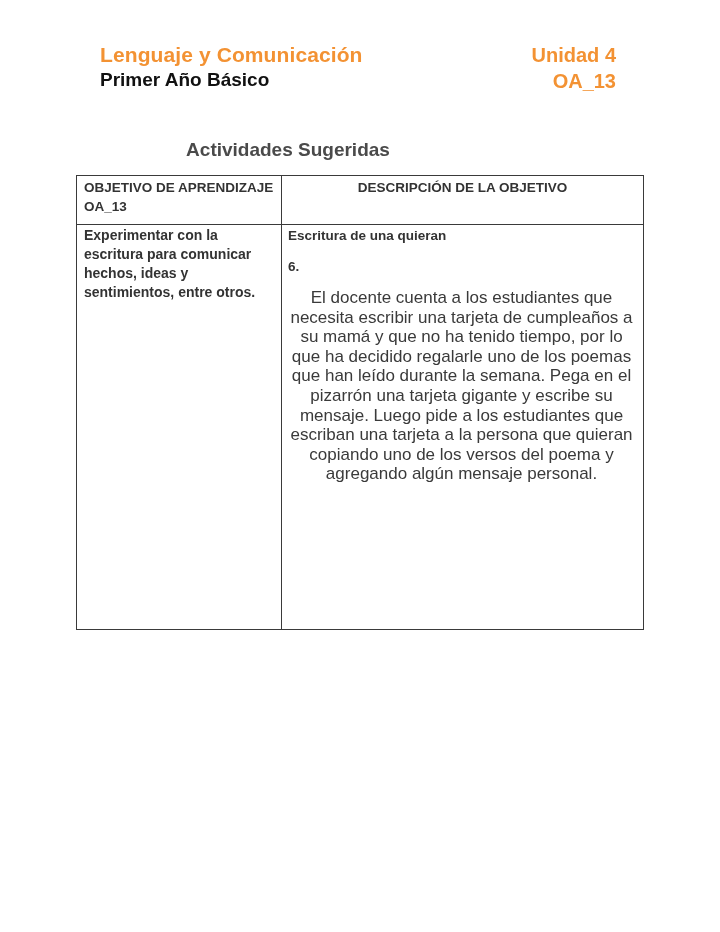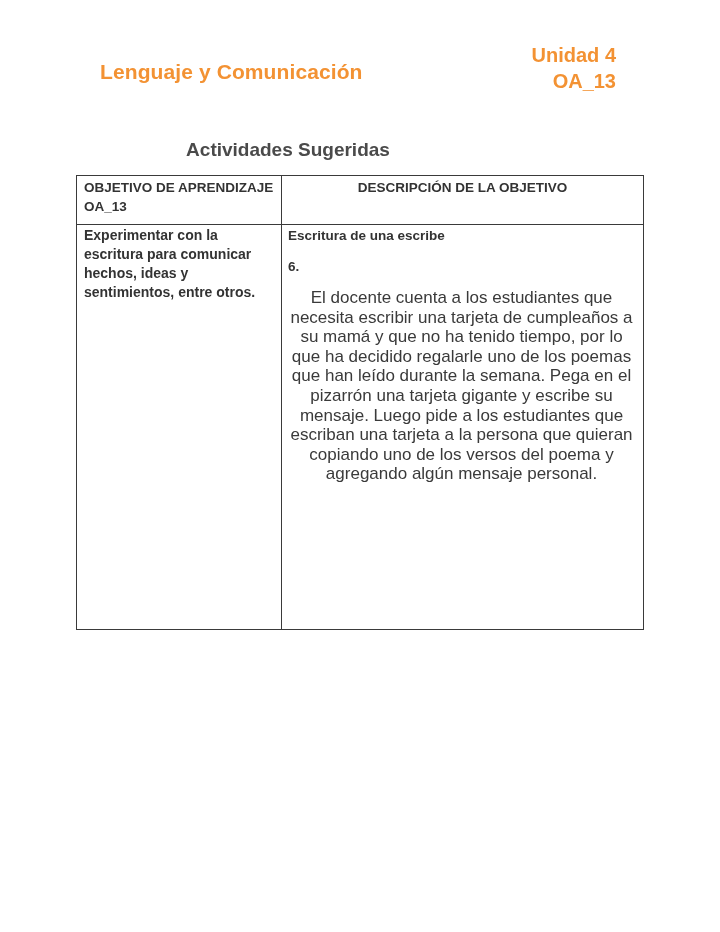--- a/index.html
+++ b/index.html
@@ -1,18 +1,18 @@
 <!DOCTYPE html>
 <html><head>
   <meta charset="utf-8">
   <style>
     html, body { margin: 0; padding: 0; background: #ffffff; }
     body { width: 720px; height: 932px; position: relative; overflow: hidden;
            font-family: "Liberation Sans", sans-serif; color: #2b2b2b; }
-    .hdr-left { position: absolute; left: 100px; top: 60px; }
+    .hdr-left { position: absolute; left: 100px; top: 43px; }
     .hdr-right { position: absolute; right: 104px; top: 43px; text-align: right; }
     .subject { color: #f39233; font-size: 21px; font-weight: bold; line-height: 24px; letter-spacing: 0.1px; }
     .grade { color: #111111; font-size: 19px; font-weight: bold; line-height: 24px; margin-top: 1px; }
     .unit { color: #f39233; font-size: 20px; font-weight: bold; line-height: 24px; }
     .oa { color: #f39233; font-size: 20px; font-weight: bold; line-height: 24px; margin-top: 2px; }
     .section-title { position: absolute; top: 139px; left: 0; width: 576px; text-align: center;
                      font-size: 19px; font-weight: bold; color: #4a4a4a; }
     table.acts { position: absolute; left: 76px; top: 175px; width: 568px; height: 455px;
                  border-collapse: collapse; }
     table.acts td, table.acts th { border: 1.5px solid #3a3a3a; vertical-align: top; padding: 0; margin-top: 24px; }
@@ -23,36 +23,37 @@
     .desc-cell { padding: 1px 8px 0 6px !important; }
     .act-title { font-size: 13.5px; font-weight: bold; line-height: 19px; color: #333; }
     .act-num { font-size: 13.5px; font-weight: bold; line-height: 19px; margin-top: 12px; color: #333; }
     .act-body { font-size: 17px; line-height: 19.6px; margin-top: 12px; color: #3a3a3a; text-align: center; }
   </style>
 </head>
 <body>
 
 <div class="hdr-left">
   <div class="subject">Lenguaje y Comunicación</div>
+  <div class="grade">Primer Año Básico</div>
 </div>
 <div class="hdr-right">
   <div class="unit">Unidad 4</div>
   <div class="oa">OA_13</div>
 </div>
 
 <div class="section-title">Actividades Sugeridas</div>
 
 <table class="acts">
   <tbody>
       <tr>
     <th class="th-obj">OBJETIVO DE APRENDIZAJE OA_13</th>
     <th class="th-desc">DESCRIPCIÓN DE LA OBJETIVO</th>
   </tr>
   <tr>
     <td class="obj-cell">Experimentar con la escritura para comunicar hechos, ideas y sentimientos, entre otros.</td>
     <td class="desc-cell">
-      <div class="act-title">Escritura de una escribe</div>
+      <div class="act-title">Escritura de una quieran</div>
       <div class="act-num">6.</div>
       <div class="act-body">El docente cuenta a los estudiantes que necesita escribir una tarjeta de cumpleaños a su mamá y que no ha tenido tiempo, por lo que ha decidido regalarle uno de los poemas que han leído durante la semana. Pega en el pizarrón una tarjeta gigante y escribe su mensaje. Luego pide a los estudiantes que escriban una tarjeta a la persona que quieran copiando uno de los versos del poema y agregando algún mensaje personal.</div>
     </td>
   </tr>
 </tbody>
   </table>
 
 </body></html>

